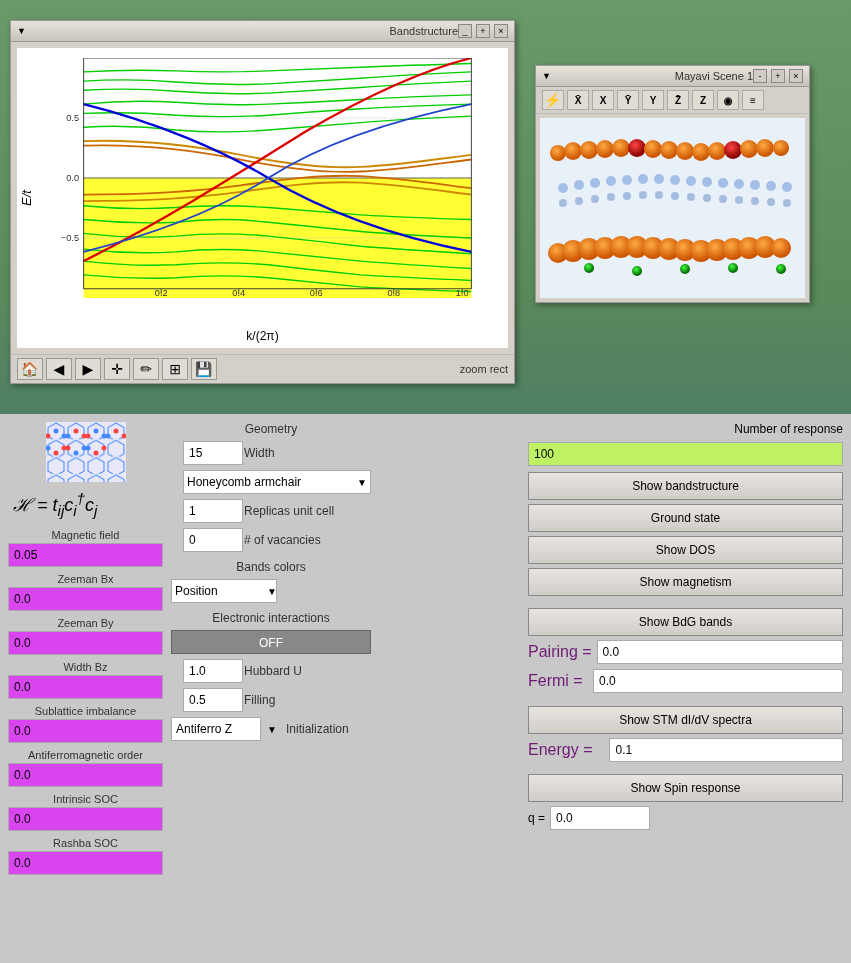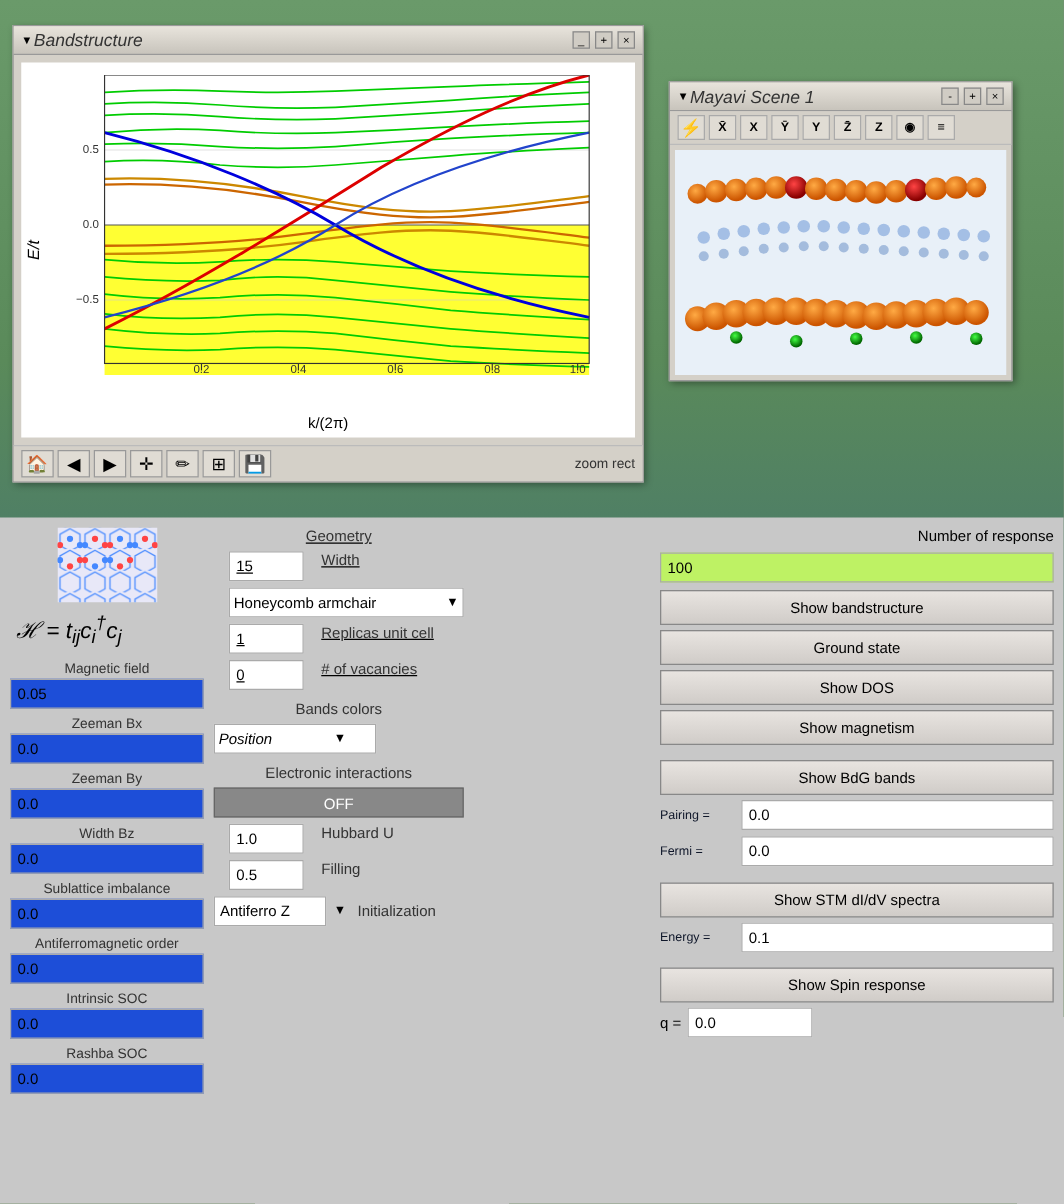--- a/index.html
+++ b/index.html
@@ -36,25 +36,24 @@
     .window-titlebar {
       display: flex;
       align-items: center;
       justify-content: space-between;
       background: linear-gradient(to bottom, #e8e4dc, #c8c4bc);
       padding: 3px 6px;
       border-bottom: 1px solid #999;
     }
 
     .window-title {
-      font-size: 14px;
+      font-size: 11px;
       color: #333;
       flex: 1;
-      text-align: left;
-      font-style: italic;
+      text-align: right;
     }
 
     .window-controls {
       display: flex;
       gap: 4px;
     }
 
     .win-btn {
       width: 14px; height: 14px;
       border: 1px solid #888;
@@ -196,21 +195,21 @@
       color: #333;
       text-align: center;
       display: block;
       margin-bottom: 2px;
     }
 
     .form-input {
       width: 100%;
       height: 24px;
       border: 1px solid #aaa;
-      background: #1d4ed8;
+      background: #d946ef;
       padding: 2px 5px;
       font-size: 12px;
     }
 
     .form-input-green {
       background: #bef264;
     }
 
     
     .btn {
@@ -222,21 +221,22 @@
       font-size: 12px;
       margin-bottom: 4px;
       display: flex;
       align-items: center;
       justify-content: center;
     }
 
     
     .geom-row {
       display: flex;
-      gap: 14px;
+      align-items: center;
+      gap: 1px;
       margin-bottom: 5px;
       padding-left: 12px;
     }
 
     .geom-input {
       width: 60px;
       height: 24px;
       border: 1px solid #aaa;
       background: white;
       padding: 2px 5px;
@@ -298,22 +298,22 @@
 
     
     .param-row {
       display: flex;
       align-items: center;
       gap: 5px;
       margin-bottom: 5px;
     }
 
     .param-label {
-      font-size: 10px;
-      color: #0f172a;
+      font-size: 16px;
+      color: #701a75;
       min-width: 60px;
     }
 
     .param-input {
       flex: 1;
       height: 24px;
       border: 1px solid #aaa;
       background: white;
       padding: 2px 5px;
       font-size: 12px;
@@ -387,21 +387,21 @@
       border: 1px solid #aaa;
       background: white;
       font-size: 12px;
       appearance: none;
       padding: 0 18px 0 4px;
     }
 
     .energy-row {
       display: flex;
       align-items: center;
-      gap: 5px;
+      gap: 17px;
       margin-bottom: 4px;
     }
 
     
     .tick-label {
       font-size: 10px;
       fill: #333;
     }
   </style>
 </head>
@@ -687,21 +687,21 @@
       </div>
 
       <div class="form-group">
         <label class="form-label">Rashba SOC</label>
         <input class="form-input" type="text" value="0.0" style="">
       </div>
     </div>
 
     <div style="width:200px;">
 
-      <div style="margin-bottom:8px;text-decoration:underline;">
+      <div style="margin-bottom:8px;">
         <div class="section-heading">Geometry</div>
 
         <div class="geom-row">
           <input class="geom-input" type="text" value="15" style="">
           <span class="geom-label">Width</span>
         </div>
 
         <div class="geom-row">
           <div class="select-wrapper" style="width:100%;">
             <select class="geom-select" style="width:100%;">
@@ -720,21 +720,21 @@
 
         <div class="geom-row">
           <input class="geom-input" type="text" value="0" style="">
           <span class="geom-label"># of vacancies</span>
         </div>
       </div>
 
       <div style="margin-bottom:8px;">
         <div class="section-heading">Bands colors</div>
         <div class="select-wrapper" style="width:110px;">
-          <select class="geom-select" style="width:130px;font-style:italic;">
+          <select class="geom-select" style="width:106px;">
             <option>Position</option>
             <option>Spin</option>
             <option>None</option>
           </select>
           <span class="select-arrow">▼</span>
         </div>
       </div>
 
       <div>
         <div class="section-heading">Electronic interactions</div>

